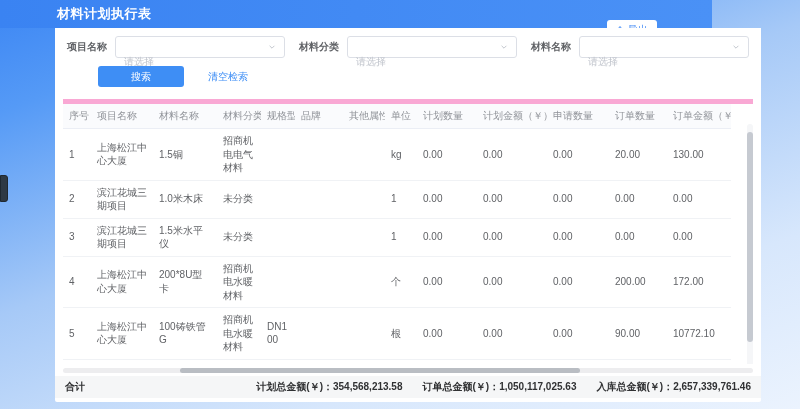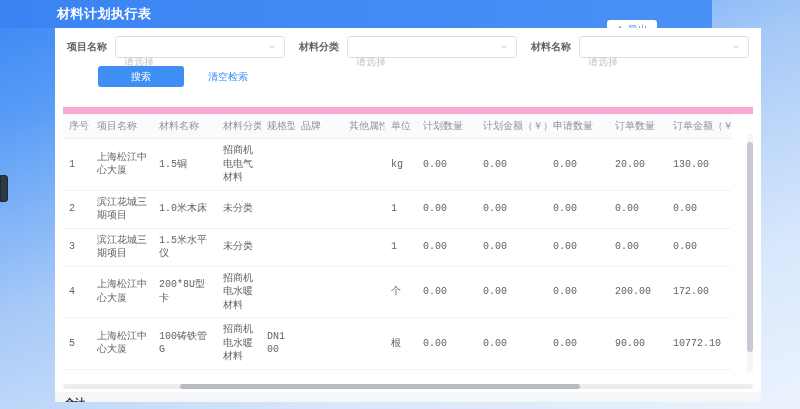--- a/index.html
+++ b/index.html
@@ -28,21 +28,21 @@
   .select{flex:1;height:22px;border:1px solid #dcdfe6;border-radius:3px;background:#fff;
     display:flex;align-items:center;justify-content:space-between;padding:0 8px;cursor:pointer;}
   .placeholder{font-size:10px;color:#c0c4cc;margin-top:30px;}
   .chev{width:8px;height:8px;flex:none;}
   
   .action-bar{display:flex;align-items:center;padding:2px 12px 8px 12px;gap:24px;margin-left:31px;}
   .search-btn{width:86px;height:21px;background:#3e8ef5;color:#fff;border:none;border-radius:3px;
     font-size:10px;cursor:pointer;}
   .clear-link{font-size:10px;color:#3e8ef5;text-decoration:none;cursor:pointer;text-align:right;}
   
-  .table-area{position:relative;margin:12px 8px;height:265px;overflow:hidden;border-top:7px solid #f9a8d4;font-family:Liberation Mono, monospace;}
+  .table-area{position:relative;margin:4px 8px;height:265px;overflow:hidden;border-top:5px solid #f9a8d4;}
   table{border-collapse:collapse;table-layout:fixed;width:668px;}
   th{font-size:10px;color:#909399;font-weight:normal;text-align:left;padding:5px 6px;
     background:#fafbfd;border-bottom:1px solid #ebeef5;white-space:nowrap;overflow:hidden;}
   td{font-size:10px;color:#606266;padding:5px 6px;border-bottom:1px solid #f0f2f5;
     word-break:break-all;line-height:1.35;vertical-align:middle;}
   tbody tr{height:28px;}
   .v-scroll{position:absolute;top:20px;right:0;width:6px;height:243px;background:#f5f6f8;border-radius:3px;}
   .v-thumb{position:absolute;top:8px;left:0;width:6px;height:210px;background:#c6cad1;border-radius:3px;}
   .h-scroll{margin:2px 8px 0 8px;height:5px;background:#ededef;border-radius:3px;position:relative;}
   .h-thumb{position:absolute;left:17%;top:0;height:5px;width:58%;background:#b9bdc3;border-radius:3px;}
@@ -247,20 +247,25 @@
         <div class="v-thumb"></div>
       </div>
   </div>
 
   <div class="h-scroll">
       <div class="h-thumb"></div>
     </div>
 
   <div class="summary-row">
     <span class="sum-label">合计</span>
+    <div class="totals">
+      <span class="t-pair"><span class="t-label">计划总金额(￥)：</span><span class="t-val">354,568,213.58</span></span>
+      <span class="t-pair"><span class="t-label">订单总金额(￥)：</span><span class="t-val">1,050,117,025.63</span></span>
+      <span class="t-pair"><span class="t-label">入库总金额(￥)：</span><span class="t-val">2,657,339,761.46</span></span>
+    </div>
   </div>
 
   <div class="pagination">
     <span class="total-text">共 1673 条</span>
     <span class="pg-arrow">‹</span>
     <span id="pages" style="display:flex;gap:7px;">
         <span class="pg active">1</span>
         <span class="pg">2</span>
         <span class="pg">3</span>
         <span class="pg">4</span>

